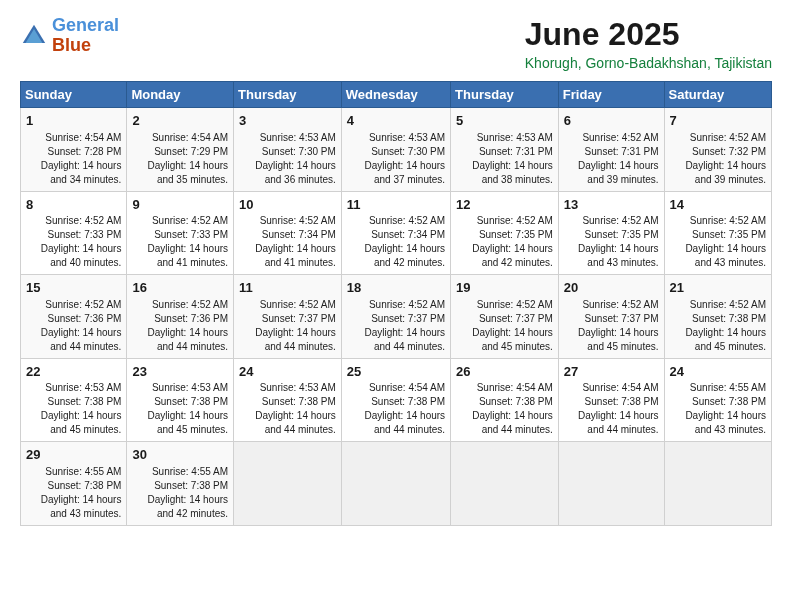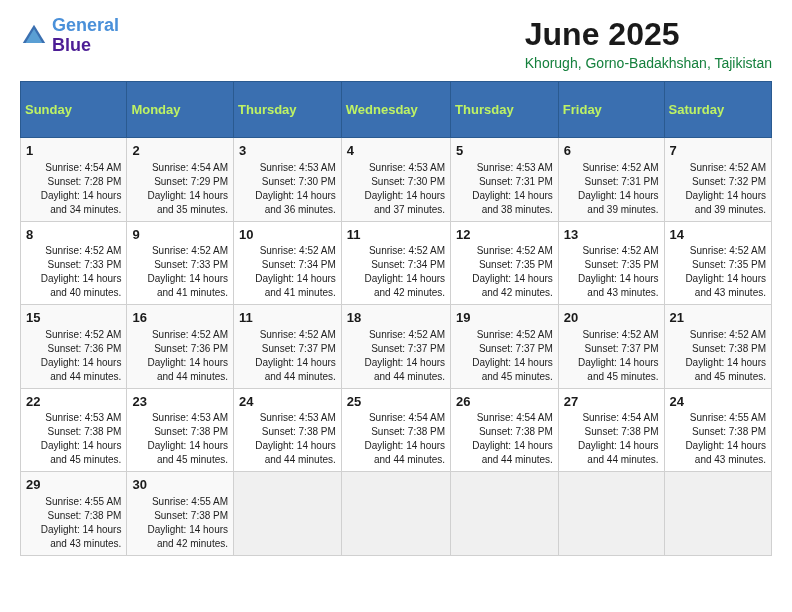--- a/index.html
+++ b/index.html
@@ -53,22 +53,22 @@
       color: #15803d;
       margin-top: 2px;
     }
     .calendar-table {
       width: 100%;
       border-collapse: collapse;
       font-size: 10.5px;
     }
     .calendar-table thead tr th {
       background: #3a6fb0;
-      color: #bef264;
-      padding: 20px 4px;
+      color: #ffffff;
+      padding: 5px 4px;
       text-align: left;
       font-size: 13px;
       font-weight: bold;
       border: 1px solid #2a5a90;
     }
     .calendar-table tbody tr td {
       vertical-align: top;
       padding: 4px 5px;
       border: 1px solid #d0d0d0;
       width: 113px;
@@ -105,21 +105,21 @@
 
 <div class="page">
   <div class="header">
     <div class="logo">
       <svg class="logo-icon" viewBox="0 0 40 40">
         <polygon points="20,4 36,30 4,30" fill="#3a6fb0"></polygon>
         <polygon points="20,10 32,30 8,30" fill="#5a9fd4"></polygon>
       </svg>
       <div class="logo-text">
         <div><span>General</span></div>
-        <div><span style="color:#4c1d95">Blue</span></div>
+        <div><span style="color:#c2410c">Blue</span></div>
       </div>
     </div>
     <div class="title-block">
       <div class="month-title">June 2025</div>
       <div class="location-title">Khorugh, Gorno-Badakhshan, Tajikistan</div>
     </div>
   </div>
 
   <table class="calendar-table">
     <thead>

